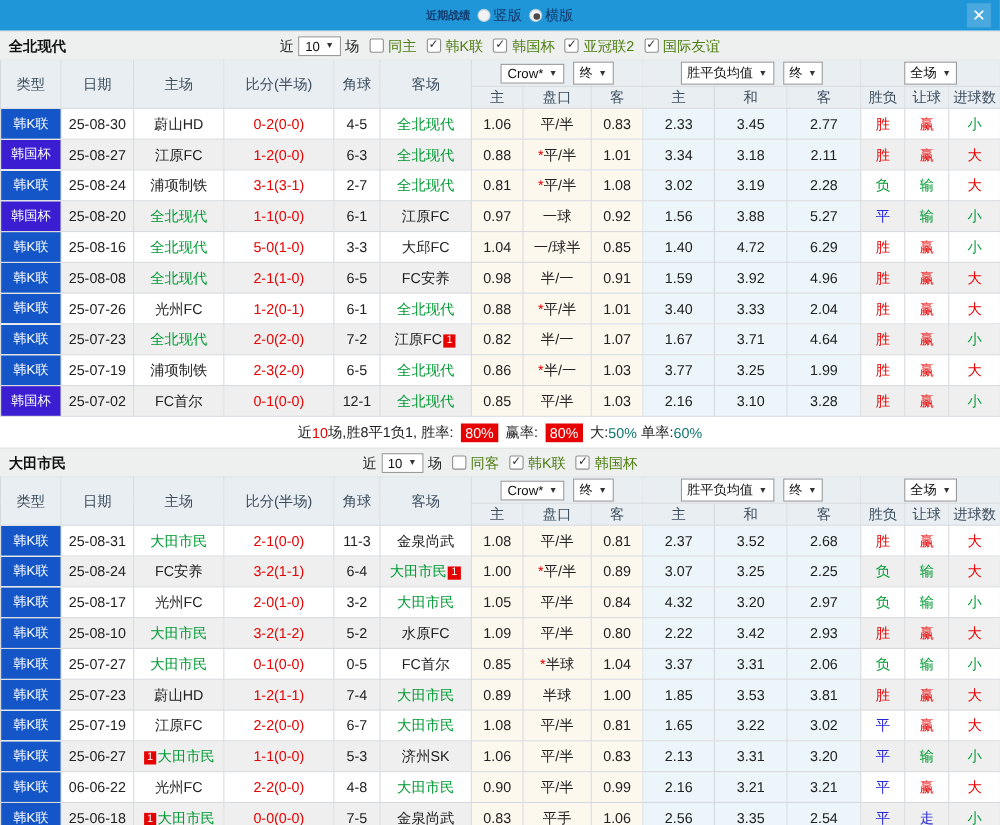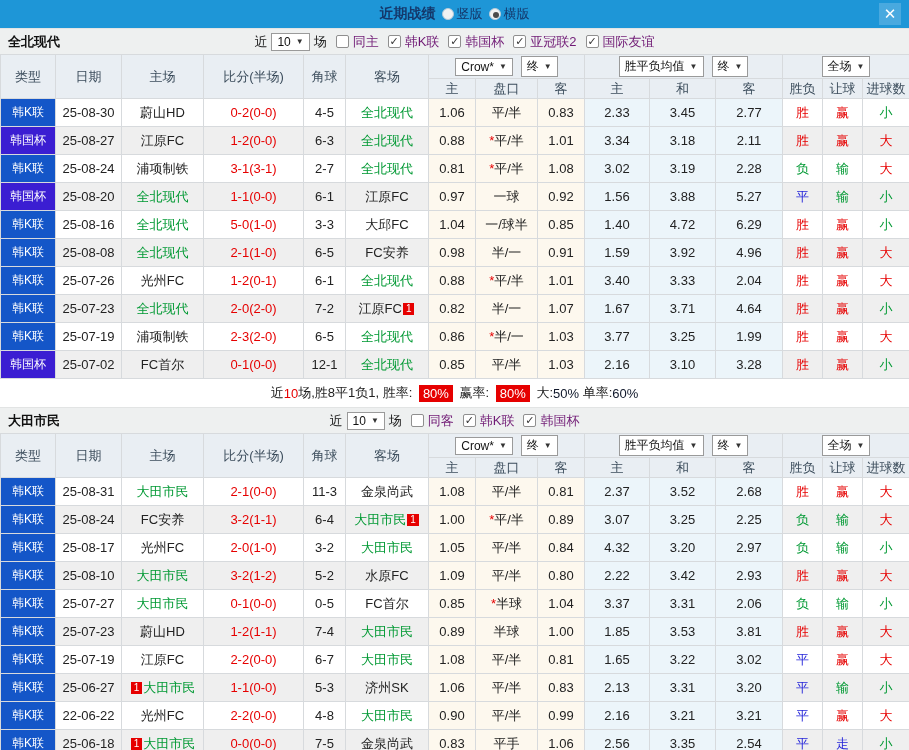--- a/index.html
+++ b/index.html
@@ -2,21 +2,21 @@
 <html><head>
 <meta charset="utf-8">
 <style>
   * { margin:0; padding:0; box-sizing:border-box; }
   html,body { width:909px; height:750px; overflow:hidden; background:#fff;
               font-family:"Liberation Sans","DejaVu Sans",sans-serif; }
   
   .titlebar { position:relative; height:28px; background:#1e96d7;
               display:flex; align-items:center; justify-content:center; }
   .title-group { display:flex; align-items:center; gap:6px; }
-  .title-text { font-size:14px; font-weight:bold; color:#14386b; }
+  .title-text { font-size:10px; font-weight:bold; color:#14386b; }
   .radio-wrap { display:flex; align-items:center; gap:3px; cursor:pointer; }
   .radio { width:12px; height:12px; border-radius:50%; background:#f2f2f2;
            border:1px solid #b8cbd8; display:inline-block; position:relative; }
   .radio.sel::after { content:""; position:absolute; left:3px; top:3px;
            width:6px; height:6px; border-radius:50%; background:#4a4a4a; }
   .radio-label { font-size:13px; color:#14386b; }
   .close-btn { position:absolute; right:8px; top:3px; width:22px; height:22px;
            background:#49a9df; color:#fff; font-size:15px; font-weight:bold;
            display:flex; align-items:center; justify-content:center; cursor:pointer; }
   
@@ -26,21 +26,21 @@
   .filters { margin:0 auto; display:flex; align-items:center; gap:4px;
              font-size:13px; color:#222; }
   .select-box { display:inline-flex; align-items:center; gap:5px; background:#fff;
              border:1px solid #9a9a9a; padding:1px 5px; font-size:12px; color:#111;
              cursor:pointer; white-space:nowrap; }
   .select-box .arrow { font-size:8px; color:#333; }
   .checkbox { width:13px; height:13px; background:#fff; border:1px solid #8f8f8f;
              border-radius:2px; display:inline-flex; align-items:center;
              justify-content:center; font-size:11px; line-height:11px; color:#333;
              cursor:pointer; margin-left:5px; }
-  .chk-label { font-size:13px; color:#701a75; }
+  .chk-label { font-size:13px; color:#4d7c0f; }
   
   table { border-collapse:collapse; table-layout:fixed; width:909px; }
   th, td { border:1px solid #d7dadd; text-align:center; overflow:hidden;
            white-space:nowrap; }
   thead th { background:#e9eef3; color:#3c4d5c; font-weight:normal; font-size:13px; }
   thead tr.grp th { height:24px; }
   thead tr.sub th { height:20px; font-size:13px; }
   thead th.dd-cell { padding:1px 0; }
   .dd-wrap { display:flex; align-items:center; justify-content:center; gap:8px; }
   tbody td { height:28px; font-size:13px; color:#222; }
@@ -57,21 +57,21 @@
   .card-badge { display:inline-block; background:#e60000; color:#fff;
            font-size:10px; line-height:12px; padding:0 3px; margin:0 1px;
            vertical-align:1px; }
   .res-red   { color:#e60000; }
   .res-green { color:#009933; }
   .res-blue  { color:#2626d9; }
   
   .summary { height:28px; display:flex; align-items:center; justify-content:center;
              font-size:13px; color:#222; background:#fff; }
   .sum-red { color:#e60000; }
-  .sum-blue { color:#0f172a; }
+  .sum-blue { color:#0f766e; }
   .sum-badge { background:#e60000; color:#fff; padding:1px 4px; margin:0 3px; }
   .sum-plain { white-space:pre; }
 </style>
 </head>
 <body>
 
 <div class="titlebar">
   <div class="title-group">
     <span class="title-text">近期战绩</span>
     <span class="radio-wrap">
@@ -587,21 +587,21 @@
           <td class="odds">0.83</td>
           <td class="euro">2.13</td>
           <td class="euro">3.31</td>
           <td class="euro">3.20</td>
           <td class="plain res-blue">平</td>
           <td class="plain res-green">输</td>
           <td class="plain res-green">小</td>
         </tr>
         <tr>
           <td class="type k">韩K联</td>
-          <td class="plain">22-06-22</td>
+          <td class="plain">06-06-22</td>
           <td class="plain"><span>光州FC</span></td>
           <td class="plain"><span class="score">2-2</span><span class="score">(0-0)</span></td>
           <td class="plain">4-8</td>
           <td class="plain"><span class="focal">大田市民</span></td>
           <td class="odds">0.90</td>
           <td class="odds"><span>平/半</span></td>
           <td class="odds">0.99</td>
           <td class="euro">2.16</td>
           <td class="euro">3.21</td>
           <td class="euro">3.21</td>

